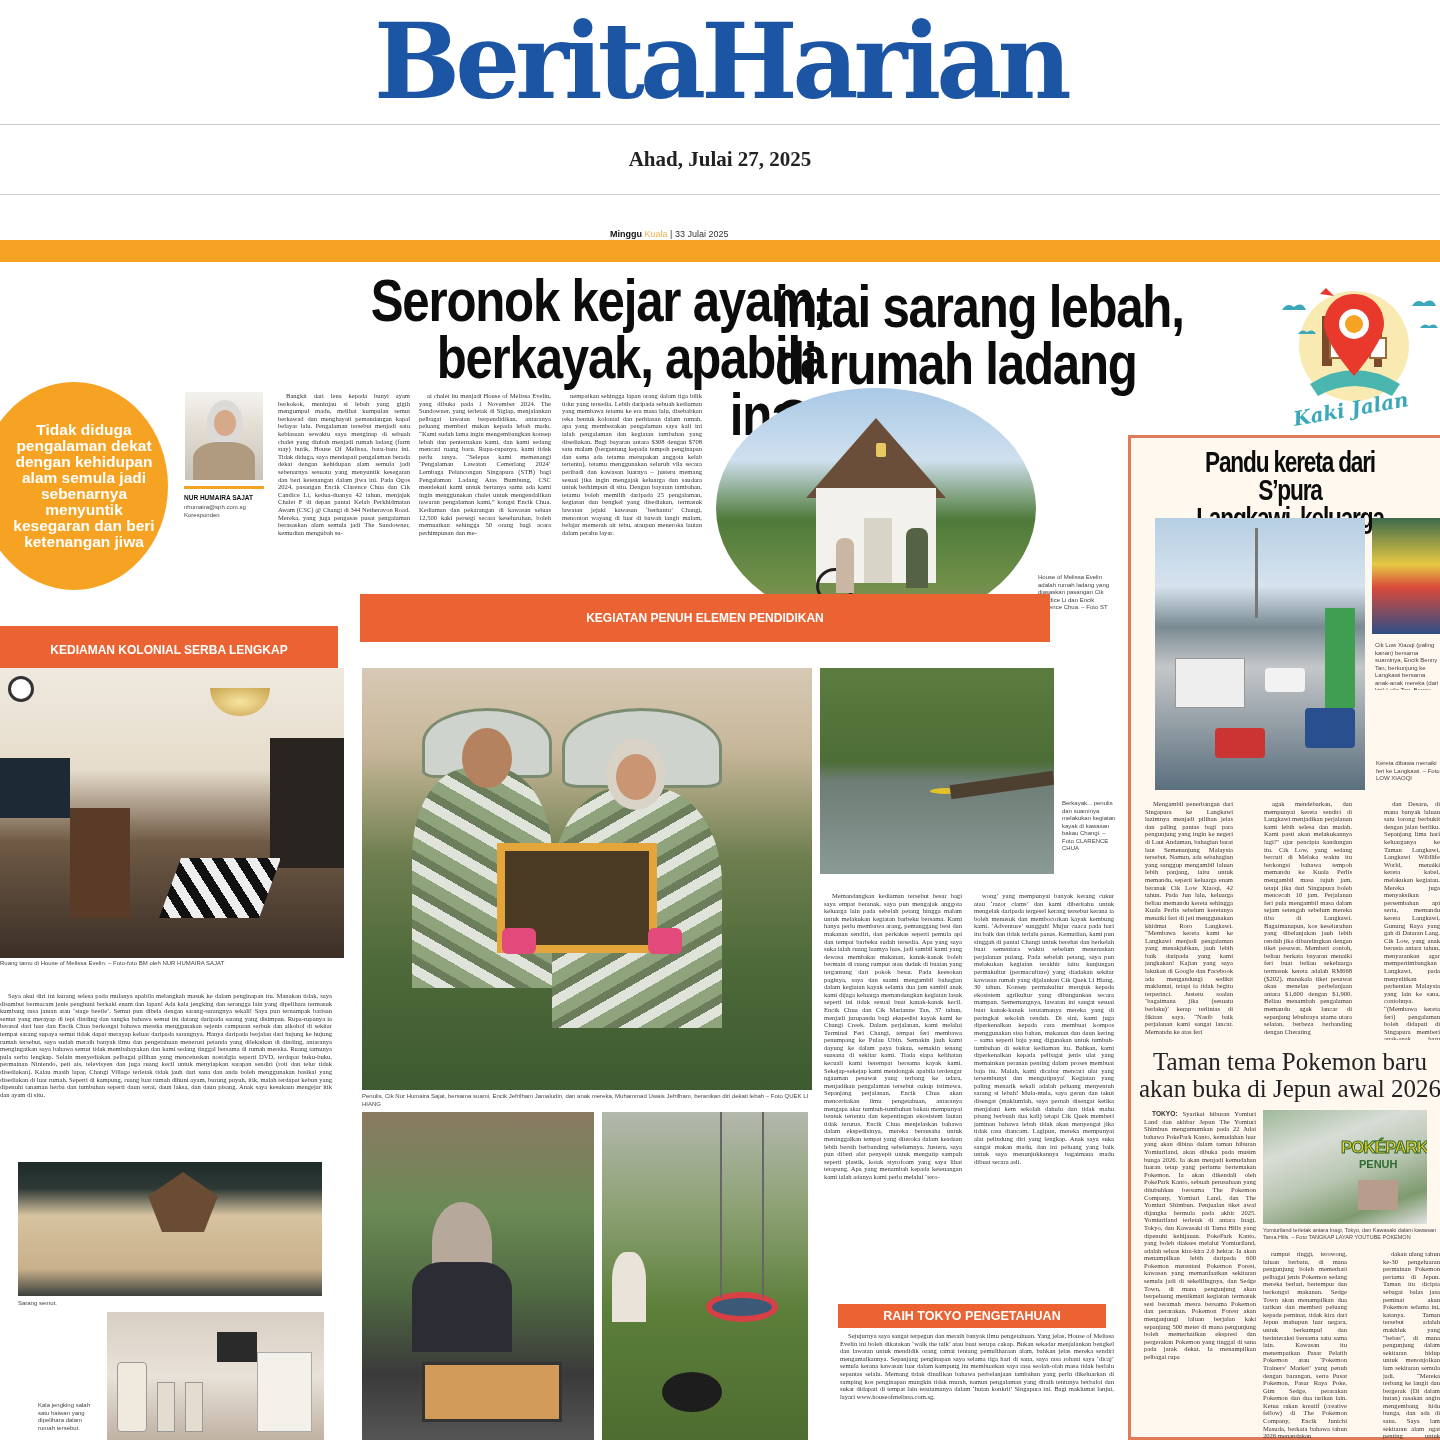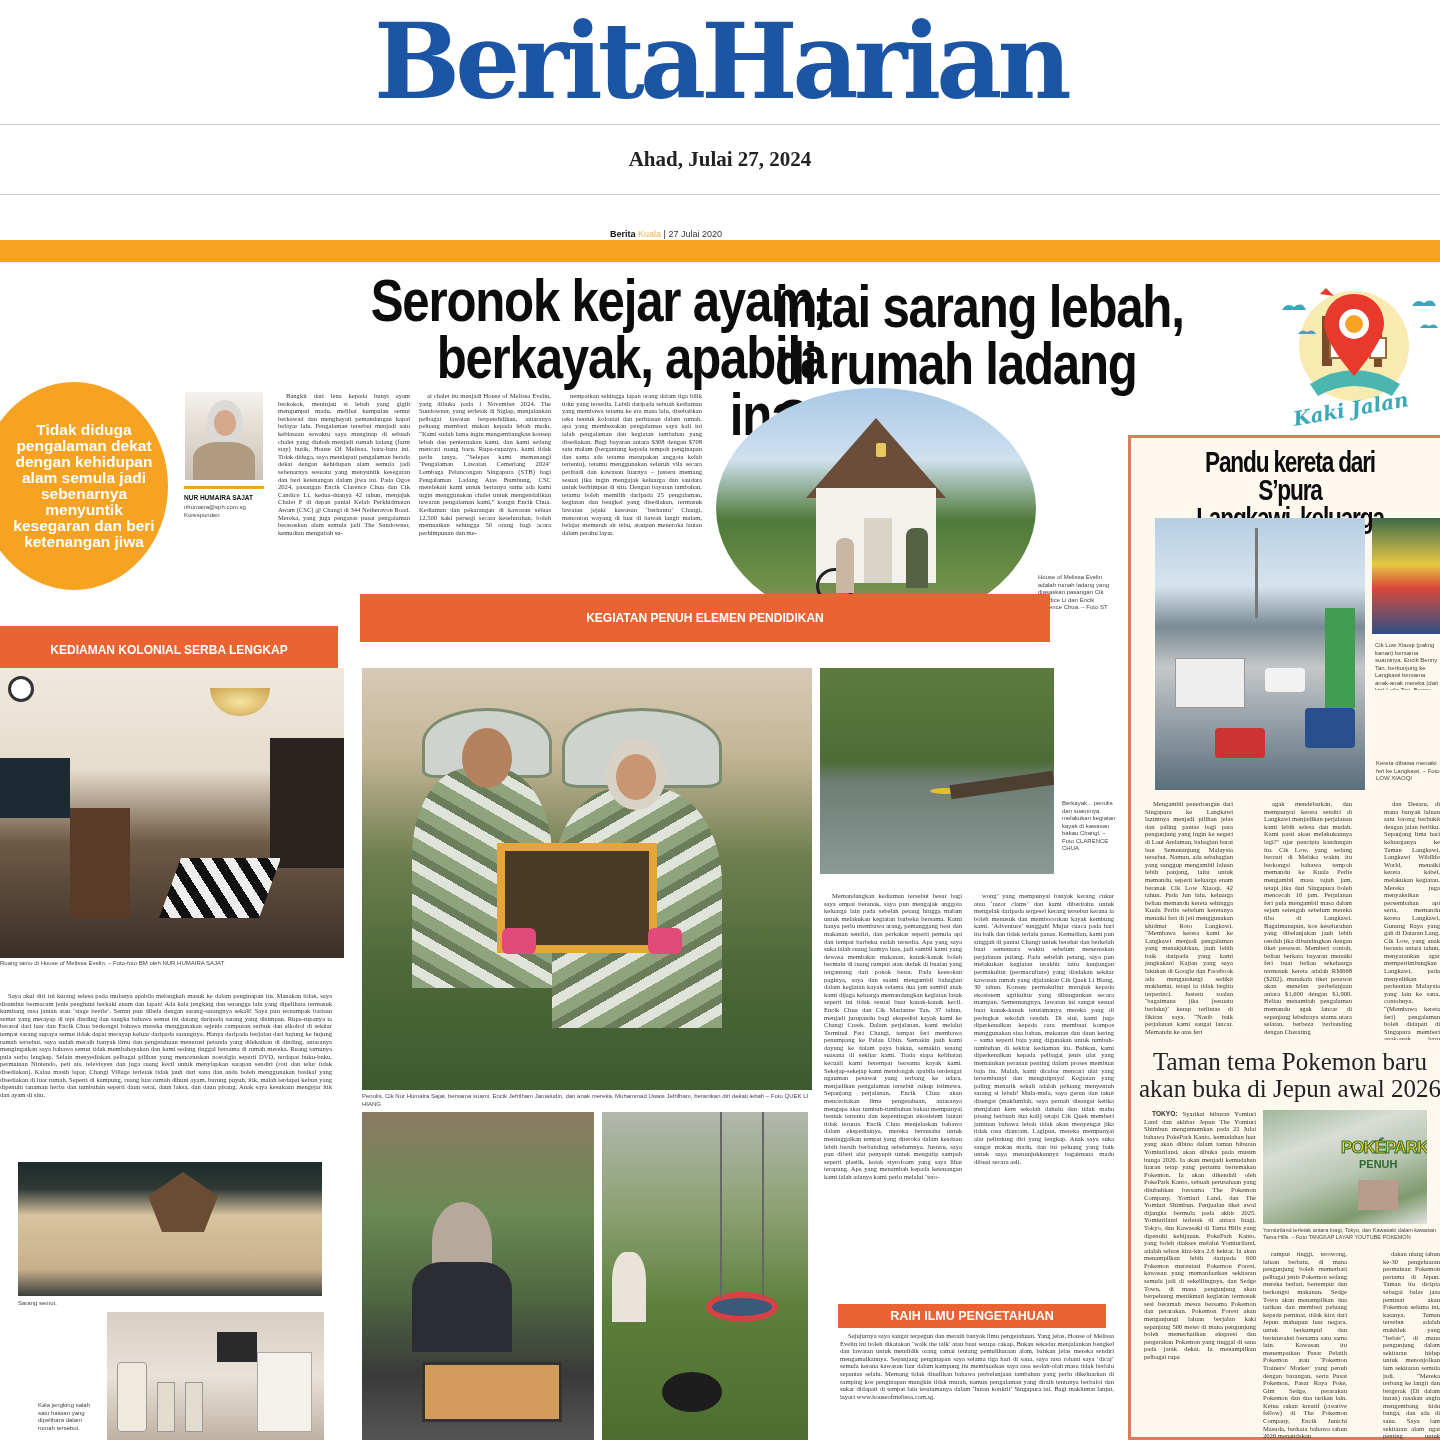--- a/index.html
+++ b/index.html
@@ -36,30 +36,30 @@
 .sidehead{left:1140px;top:448px;width:300px;font-size:29px;line-height:28px;text-align:center}
 .pokehead{left:1130px;top:1048px;width:320px;font-family:"Liberation Serif",serif;font-size:25px;line-height:27px;color:#222;text-align:center;white-space:nowrap;overflow:hidden}
 </style>
 </head>
 <body>
 
 <div class="abs masthead">
   <div class="logo">BeritaHarian</div>
 </div>
 <div class="abs dateline">
-  <span>Ahad, Julai 27, 2024</span>
+  <span>Ahad, Julai 27, 2025</span>
 </div>
 
 <div class="abs paper"></div>
 
 <div class="abs pagehdr">
-  <b>Berita</b>
+  <b>Minggu</b>
   <span class="minggu">Kuala</span>
   <span>|</span>
-  <span>27 Julai 2020</span>
+  <span>33 Julai 2025</span>
 </div>
 <div class="abs topbar"></div>
 
 <div class="abs headline h1a">
   <div>Seronok kejar ayam,</div>
   <div>berkayak, apabila inap</div>
 </div>
 <div class="abs headline h1b">
   <div>intai sarang lebah,</div>
   <div>di rumah ladang Changi</div>
@@ -192,21 +192,21 @@
 </div>
 
 <div class="abs col" style="left:824px;top:892px;width:138px;height:400px">
     <p>Memandangkan kediaman tersebut besar bagi saya empat beranak, saya pun mengajak anggota keluarga lain pada sebelah petang hingga malam untuk melakukan kegiatan barbeku bersama. Kami hanya perlu membawa arang, pemanggang besi dan makanan sendiri, dan perkakas seperti pemula api dan tempat barbeku sudah tersedia. Apa yang saya suka ialah ruang laamya luas, jadi sambil kami yang dewasa membakar makanan, kanak-kanak boleh bermain di ruang rumput atau duduk di buaian yang tergantung dari pokok besar. Pada keesokan paginya, saya dan suami mengambil bahagian dalam kegiatan kayak selama dua jam sambil anak kami dijaga keluarga memandangkan kegiatan lasak seperti ini tidak sesuai buat kanak-kanak kecil. Encik Chua dan Cik Marianne Tan, 37 tahun, menjadi jurupandu bagi ekspedisi kayak kami ke Changi Creek. Dalam perjalanan, kami melalui Terminal Feri Changi, tempat feri membawa penumpang ke Pulau Ubin. Semakin jauh kami dayung ke dalam paya bakau, semakin tenang suasana di sekitar kami. Tiada siapa kelihatan kecuali kami berempat bersama kayak kami. Sekejap-sekejap kami mendongak apabila terdengar ngauman pesawat yang terbang ke udara, menjadikan pengalaman tersebut cukup istimewa. Sepanjang perjalanan, Encik Chua akan menceritakan ilmu pengetahuan, antaranya mengapa akar tumbuh-tumbuhan bakau mempunyai bentuk tertentu dan kepentingan ekosistem lautan tidak terurus. Encik Chua menjelaskan bahawa dalam ekspedisinya, mereka bersusaha untuk meninggalkan tempat yang diteroka dalam keadaan lebih bersih berbanding sebelumnya. Justeru, saya pun diberi alat penyepit untuk mengutip sampah seperti plastik, kotak styrofoam yang saya lihat terapung. Apa yang menambah kepada ketenangan kami ialah adanya kami perlu melalui ‘tero-</p>
   </div>
 <div class="abs col" style="left:974px;top:892px;width:140px;height:400px">
     <p>wong’ yang mempunyai banyak kerang cukur atau ‘razor clams’ dan kami diberitahu untuk mengelak daripada tergesel kerang tersebut kerana ia boleh menusuk dan membocorkan kayak kembung kami. ‘Adventure’ sungguh! Mujur cuaca pada hari itu baik dan tidak terlalu panas. Kemudian, kami pun singgah di pantai Changi untuk berehat dan berkelah buat sementara waktu sebelum meneruskan perjalanan pulang. Pada sebelah petang, saya pun melakukan kegiatan terakhir iaitu kunjungan permakultur (permaculture) yang diadakan sekitar kawasan rumah yang dijalankan Cik Quek Li Hiang, 30 tahun. Konsep permakultur merujuk kepada ekosistem agrikultur yang dibangunkan secara mampan. Sememangnya, lawatan ini sangat sesuai buat kanak-kanak terutamanya mereka yang di peringkat sekolah rendah. Di sini, kami juga diperkenalkan kepada cara membuat kompos menggunakan sisa bahan, makanan dan daun kering – sama seperti baja yang digunakan untuk tumbuh-tumbuhan di sekitar kediaman itu. Bahkan, kami diperkenalkan kepada pelbagai jenis ulat yang memainkan peranan penting dalam proses membuat baja itu. Malah, kami dicabar mencari ulat yang tersembunyi dan mengutipnya! Kegiatan yang paling menarik sekali adalah peluang menyentuh sarang si lebah! Mula-mula, saya gerun dan takut disengat (maklumlah, saya pernah disengat ketika menjalani kem sekolah dahulu dan tidak mahu pisang berbuah dua kali) tetapi Cik Quek memberi jaminan bahawa lebah tidak akan menyengat jika tidak rasa diancam. Lagipun, mereka mempunyai alat pelindung diri yang lengkap. Anak saya suka sangat makan madu, dan ini peluang yang baik untuk saya menunjukkannya bagaimana madu dibuat secara asli.</p>
   </div>
 
 <div class="abs secbar" style="left:838px;top:1304px;width:268px;height:24px;font-size:12.5px">
-    <span>RAIH ILMU PENGETAHUAN</span>
+    <span>RAIH TOKYO PENGETAHUAN</span>
   </div>
 <div class="abs col" style="left:840px;top:1332px;width:274px;height:108px">
     <p>Sejujurnya saya sangat terpegun dan meraih banyak ilmu pengetahuan. Yang jelas, House of Melissa Evelin ini boleh dikatakan ‘walk the talk’ atau buat serupa cakap. Bukan sekadar menjalankan bengkel dan lawatan untuk mendidik orang ramai tentang pemuliharaan alam, bahkan jelas mereka sendiri mengamalkannya. Sepanjang penginapan saya selama tiga hari di sana, saya rasa rohani saya ‘dicaj’ semula kerana kawasan luar dalam kampung itu membuatkan saya rasa seolah-olah masa tidak berlalu sepantas selalu. Memang tidak dinafikan bahawa perbelanjaan tambahan yang perlu dikeluarkan di samping kos penginapan mungkin tidak murah, namun pengalaman yang diraih tentunya berbaloi dan sukar didapati di tempat lain terutamanya dalam ‘hutan konkrit’ Singapura ini. Bagi maklumat lanjut, layari www.houseofmelissa.com.sg.</p>
   </div>
 
 <div class="abs sidebox"></div>
 <div class="abs headline sidehead" style="transform:scaleX(0.78);transform-origin:center top">
   <div>Pandu kereta dari S’pura</div>
   <div>Langkawi, keluarga jimat</div>
 </div>

